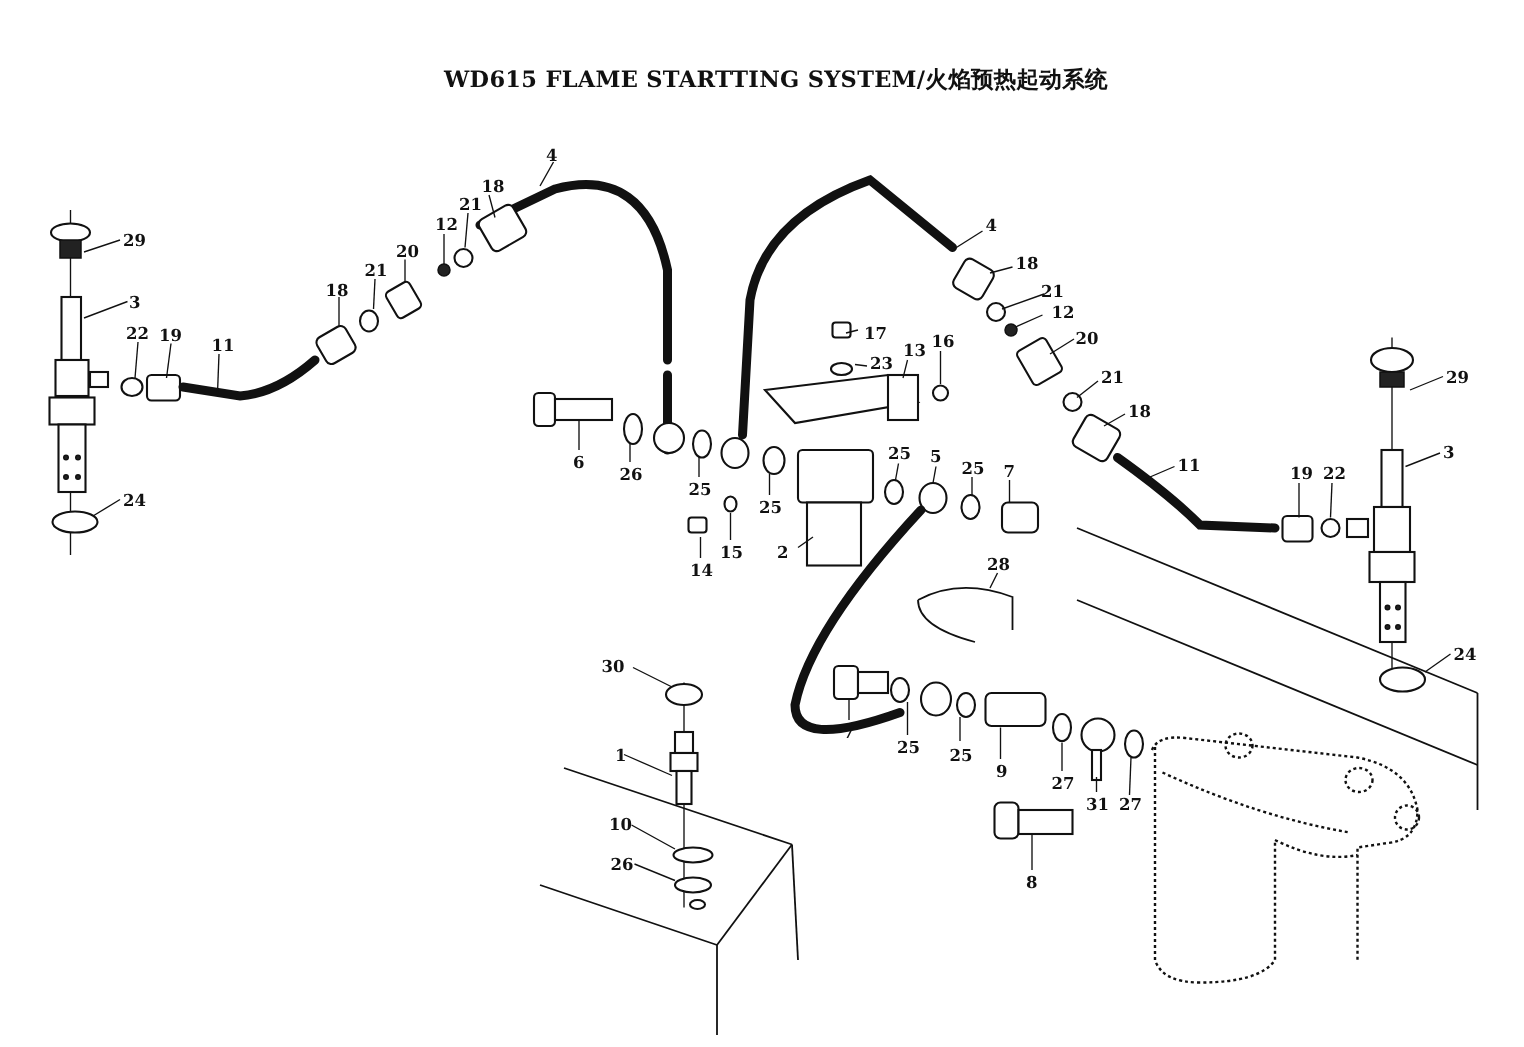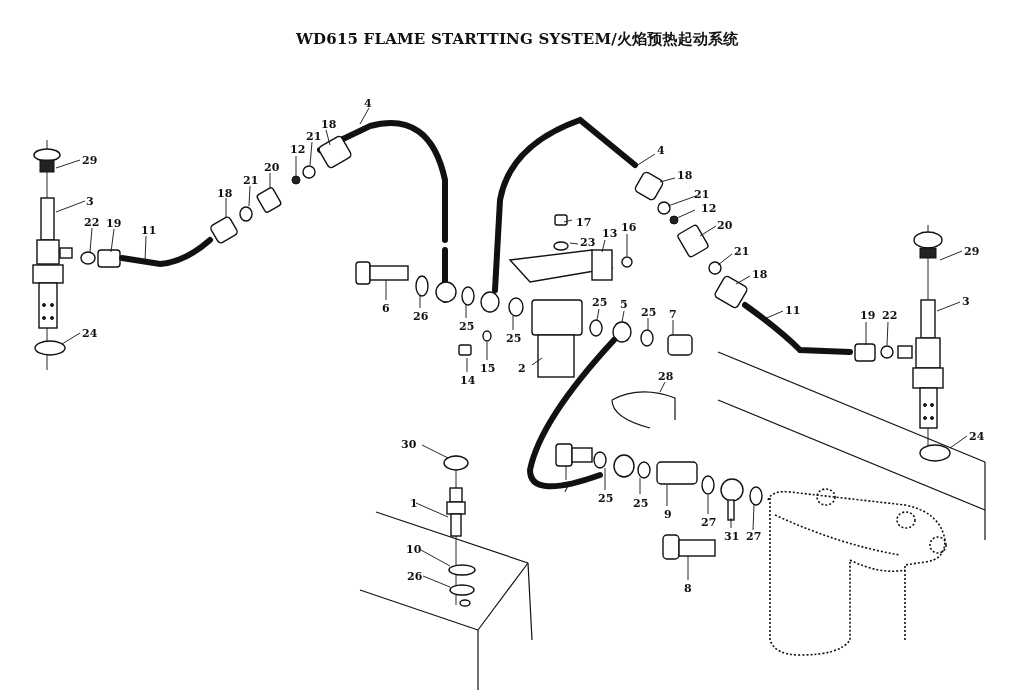--- a/index.html
+++ b/index.html
@@ -1,17 +1,17 @@
 <!DOCTYPE html>
 <html><head>
 <meta charset="utf-8">
 <style>
   html, body { margin: 0; padding: 0; background: #fff; }
   body { width: 1016px; height: 698px; position: relative; overflow: hidden; font-family: "DejaVu Serif", serif; }
-  #title { position: absolute; left: 296px; top: 30px; font-family: "DejaVu Serif", serif; font-weight: bold; font-size: 15px; color: #111; letter-spacing: 0.2px; white-space: nowrap; }
+  #title { position: absolute; left: 296px; top: 44px; font-family: "DejaVu Serif", serif; font-weight: bold; font-size: 15px; color: #111; letter-spacing: 0.2px; white-space: nowrap; }
   svg { position: absolute; left: 0; top: 0; }
   .lbl { font-family: "DejaVu Serif", serif; font-size: 11px; font-weight: bold; fill: #111; }
   .ln { stroke: #111; stroke-width: 1.2; fill: none; }
   .thin { stroke: #111; stroke-width: 0.9; fill: none; }
   .pipe { stroke: #111; stroke-width: 6; fill: none; stroke-linecap: round; }
   .part { fill: #fff; stroke: #111; stroke-width: 1.4; }
   .dark { fill: #222; stroke: #111; stroke-width: 1; }
   .dot { stroke: #111; stroke-width: 1.6; fill: none; stroke-dasharray: 2 2; }
 </style>
 </head>

